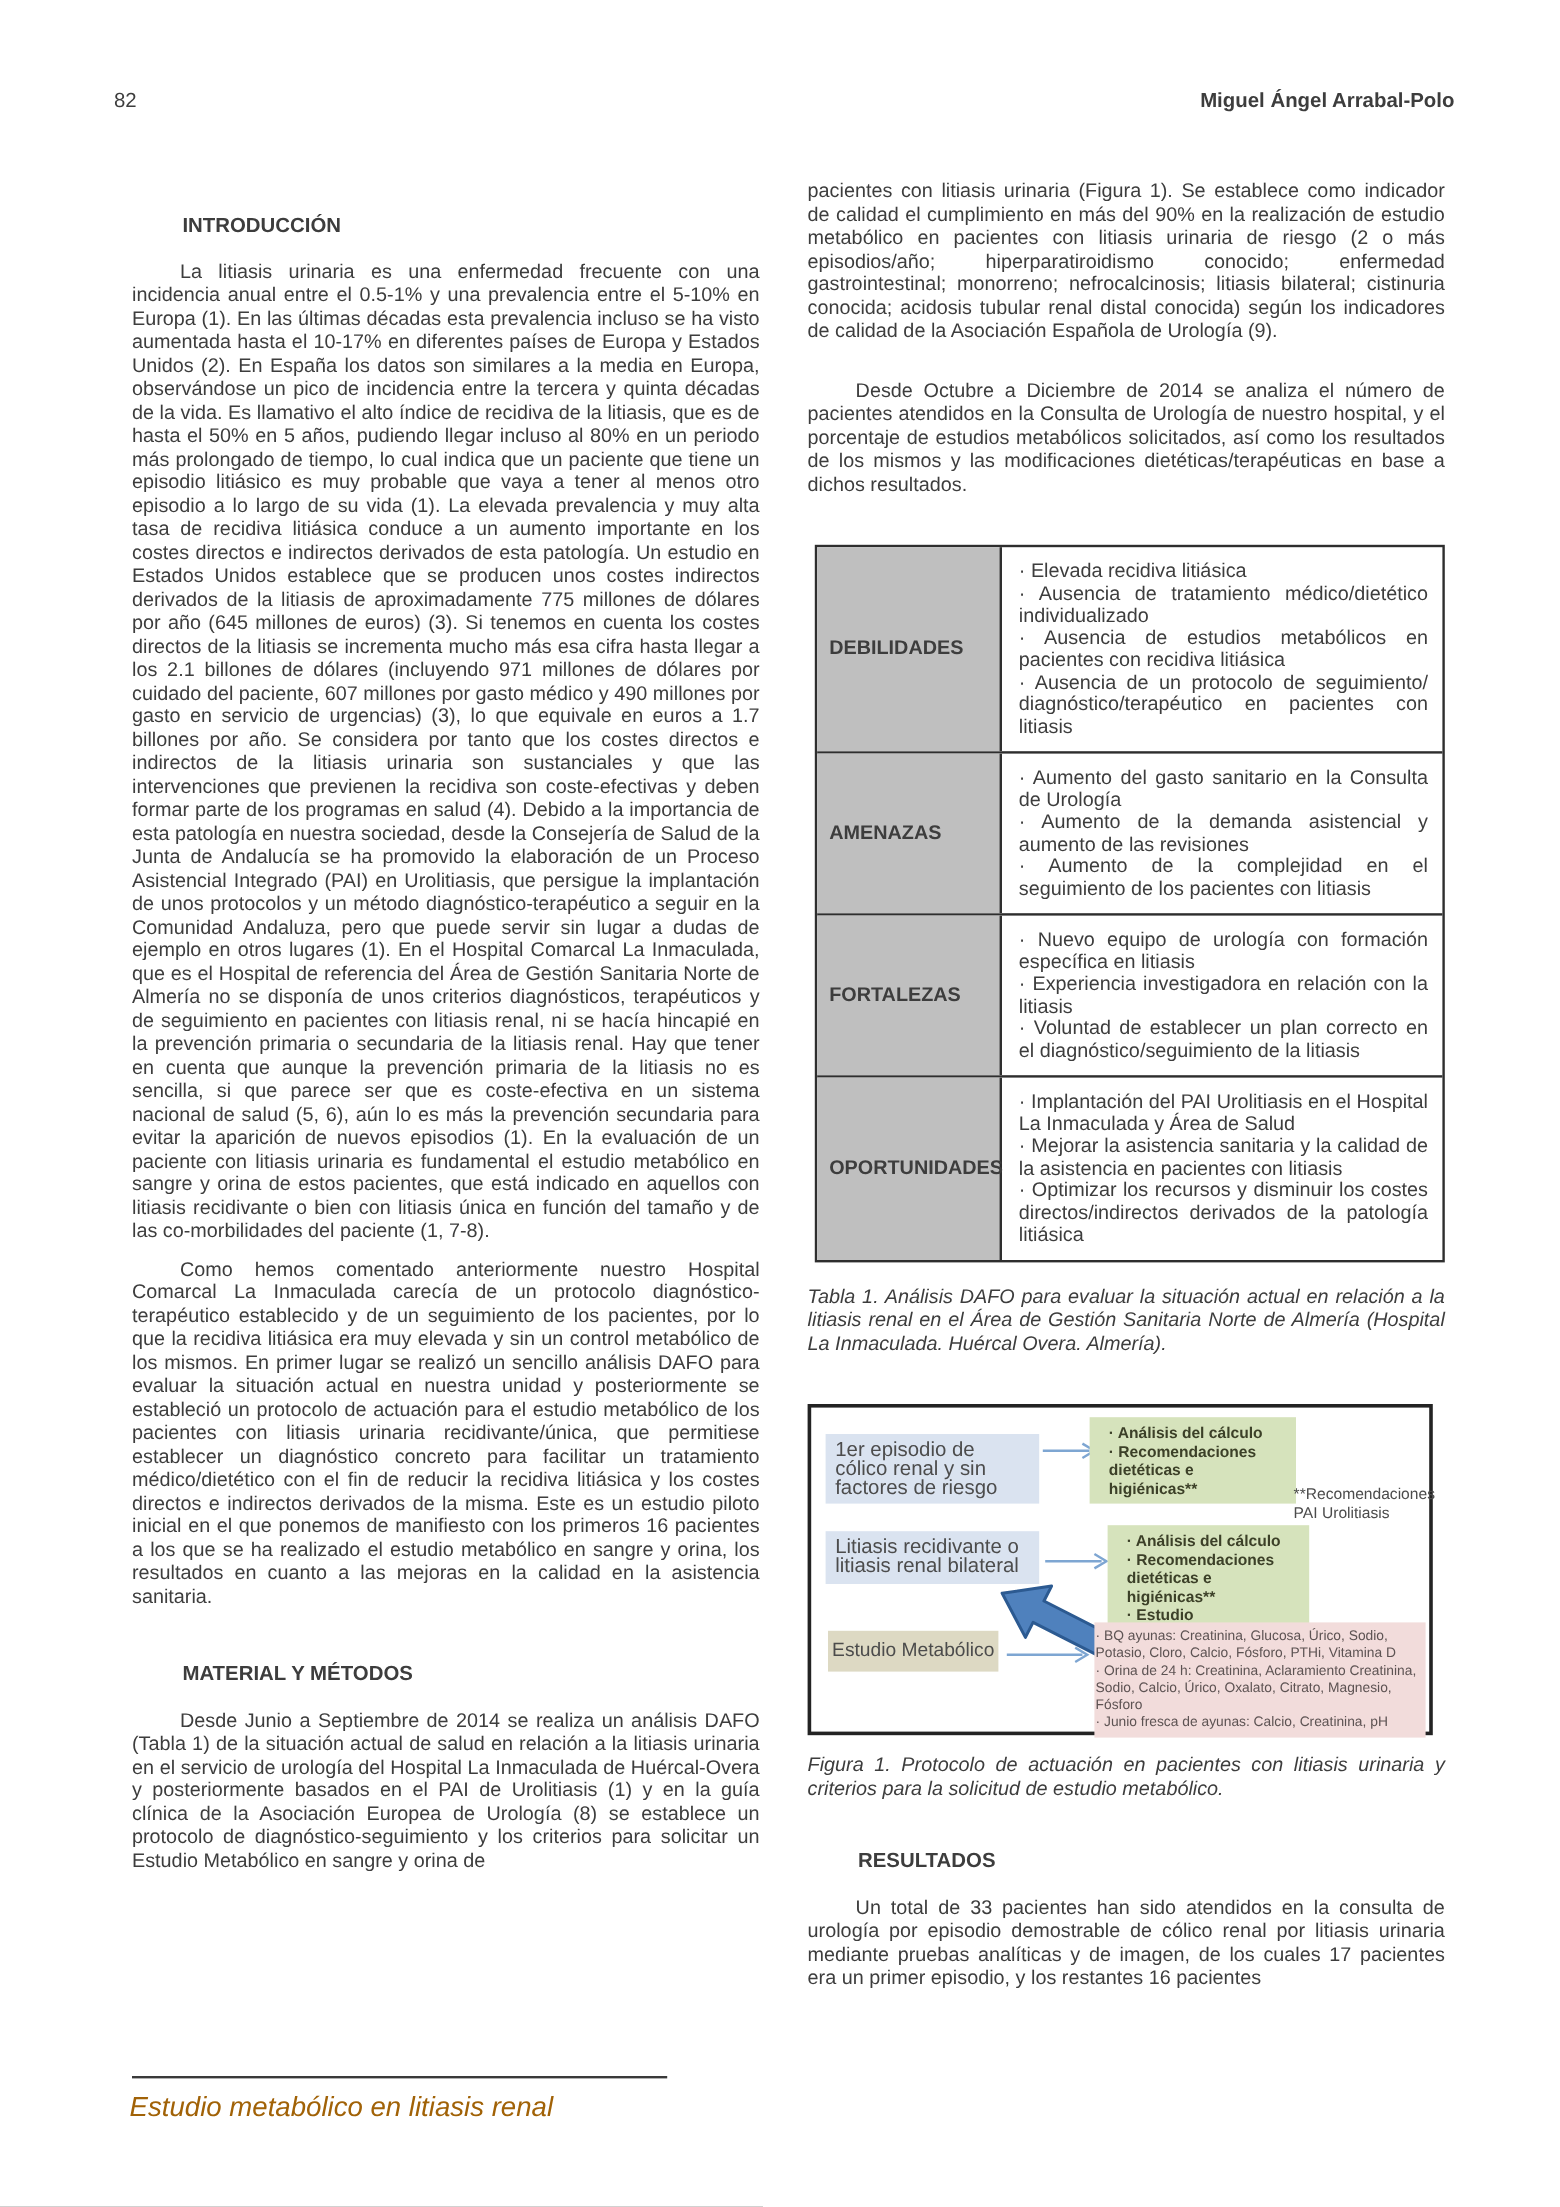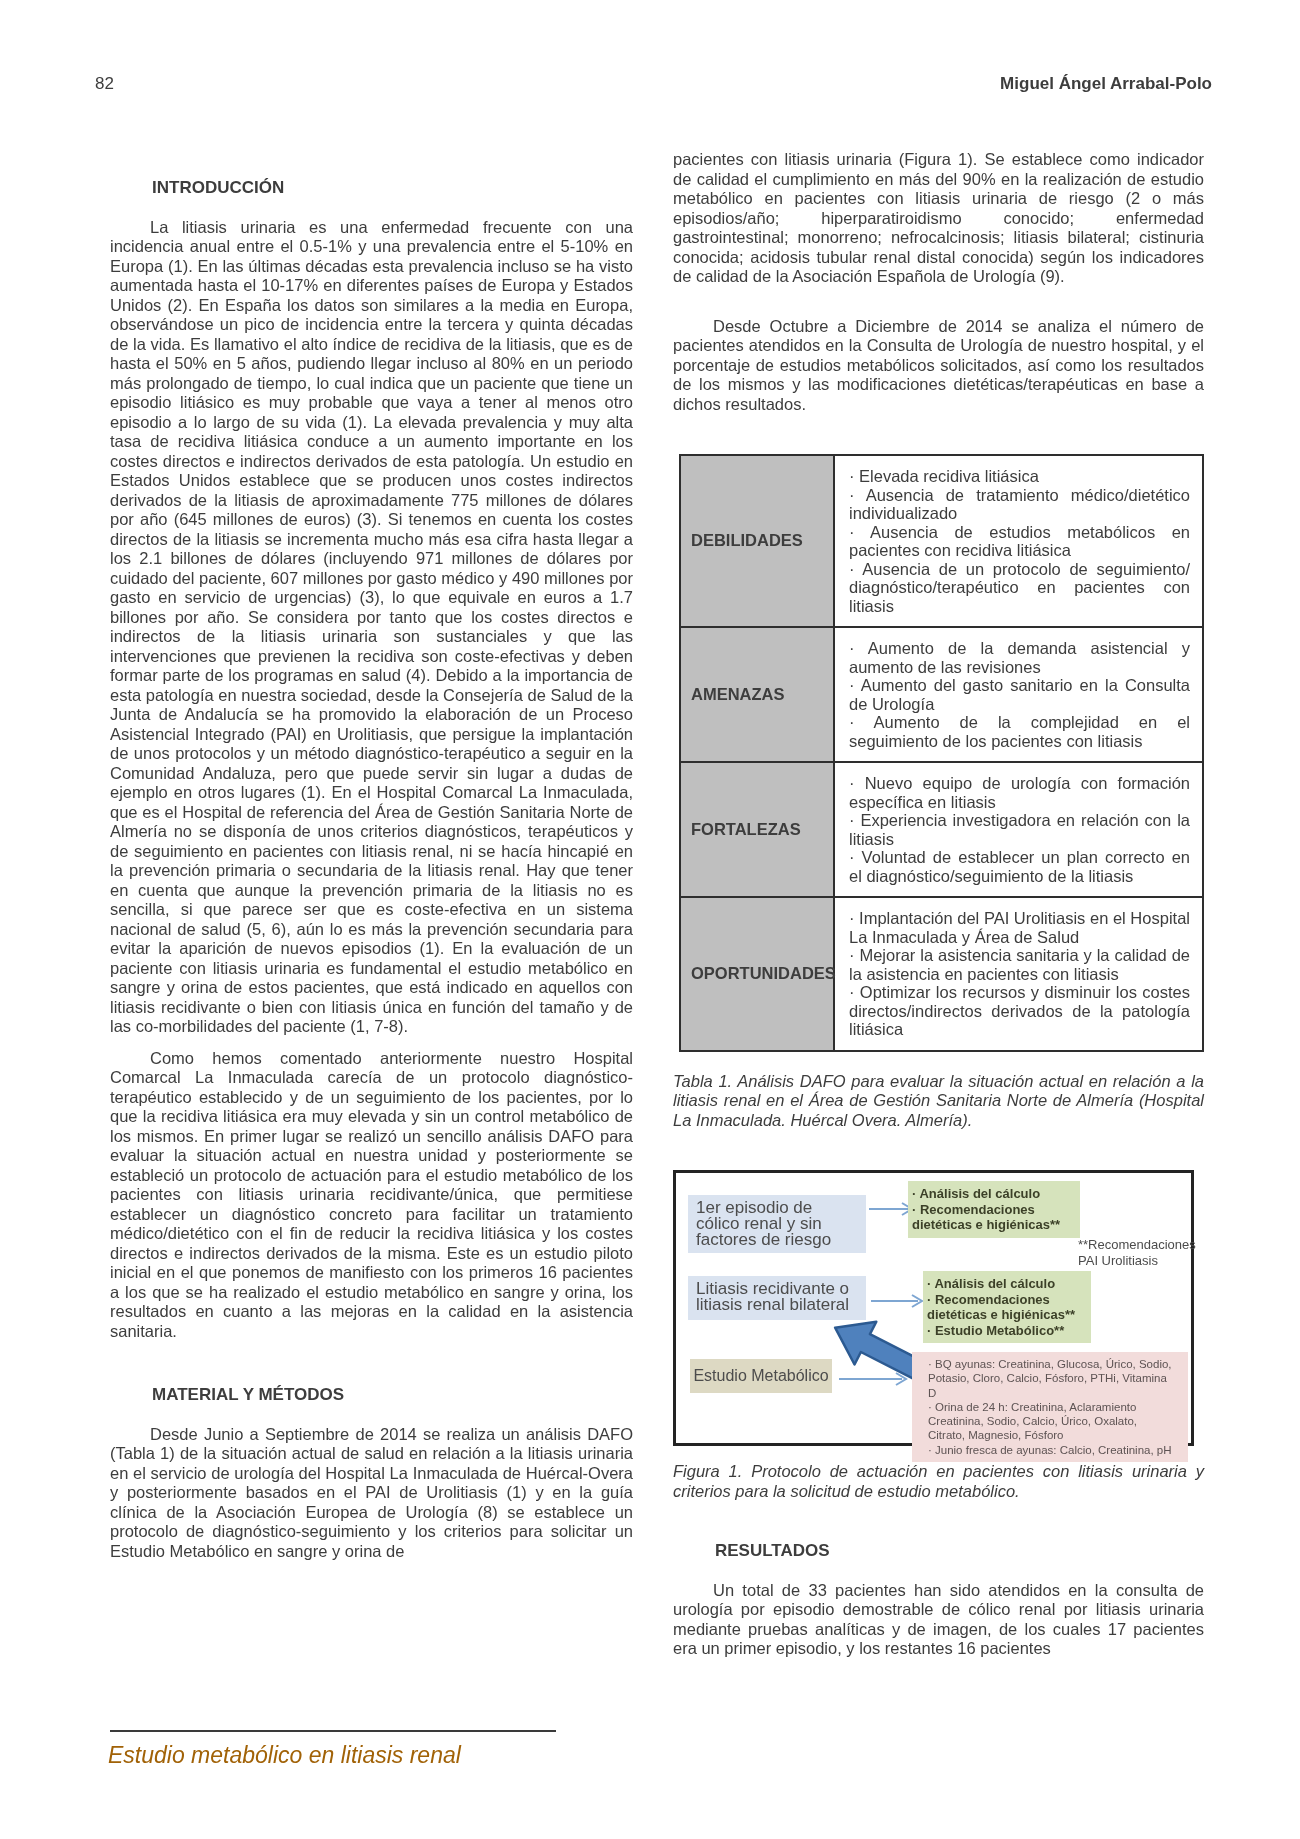--- a/index.html
+++ b/index.html
@@ -32,23 +32,23 @@
   .dafo-items{flex:1;padding:11px 12px 11px 14px;box-sizing:border-box;
     display:flex;flex-direction:column;justify-content:center;}
   .dafo-item{font-size:16.5px;line-height:18.5px;text-align:justify;}
   .caption{font-style:italic;margin-top:20px;text-align:justify;}
   .fig-caption{margin-top:16px;}
   
   .figure-box{position:relative;margin-top:40px;width:515px;height:270px;
     border:3px solid #232323;box-sizing:content-box;text-align:left;}
   .fbox{position:absolute;box-sizing:border-box;}
   .blue-box{background:#dae3f0;color:#4c4c4c;font-size:17px;line-height:16px;padding:5px 8px;}
-  .green-box{background:#d6e3bc;color:#3c4028;font-weight:bold;font-size:13px;line-height:15.5px;padding:5px 4px;}
+  .green-box{background:#d6e3bc;color:#3c4028;font-weight:bold;font-size:13px;line-height:15.5px;padding:5px 16px;}
   .tan-box{background:#ddd9c3;color:#4c4c4c;font-size:16px;line-height:24px;text-align:center;}
-  .pink-box{background:#f2dcdb;color:#5d5353;font-size:11.5px;line-height:14.3px;padding:5px 16px;}
+  .pink-box{background:#f2dcdb;color:#5d5353;font-size:11.5px;line-height:14.3px;padding:5px 1px;}
   .fig-note{position:absolute;color:#4c4c4c;font-size:13px;line-height:15.5px;}
   .arrow-svg{position:absolute;}
   
   .footer-rule{position:absolute;top:1730px;left:110px;width:446px;border-top:2.5px solid #3a3a3a;}
   .footer-title{position:absolute;top:1742px;left:108px;font-size:23px;font-style:italic;color:#a16207;}
 </style>
 </head>
 <body>
 
 <div class="page">
@@ -76,22 +76,22 @@
         <div class="dafo-items">
           <div class="dafo-item">· Elevada recidiva litiásica</div>
           <div class="dafo-item">· Ausencia de tratamiento médico/dietético individualizado</div>
           <div class="dafo-item">· Ausencia de estudios metabólicos en pacientes con recidiva litiásica</div>
           <div class="dafo-item">· Ausencia de un protocolo de seguimiento/ diagnóstico/terapéutico en pacientes con litiasis</div>
         </div>
       </div>
       <div class="dafo-row">
         <div class="dafo-label">AMENAZAS</div>
         <div class="dafo-items">
+          <div class="dafo-item">· Aumento del gasto sanitario en la Consulta de Urología</div>
           <div class="dafo-item">· Aumento de la demanda asistencial y aumento de las revisiones</div>
-          <div class="dafo-item">· Aumento del gasto sanitario en la Consulta de Urología</div>
           <div class="dafo-item">· Aumento de la complejidad en el seguimiento de los pacientes con litiasis</div>
         </div>
       </div>
       <div class="dafo-row">
         <div class="dafo-label">FORTALEZAS</div>
         <div class="dafo-items">
           <div class="dafo-item">· Nuevo equipo de urología con formación específica en litiasis</div>
           <div class="dafo-item">· Experiencia investigadora en relación con la litiasis</div>
           <div class="dafo-item">· Voluntad de establecer un plan correcto en el diagnóstico/seguimiento de la litiasis</div>
         </div>

